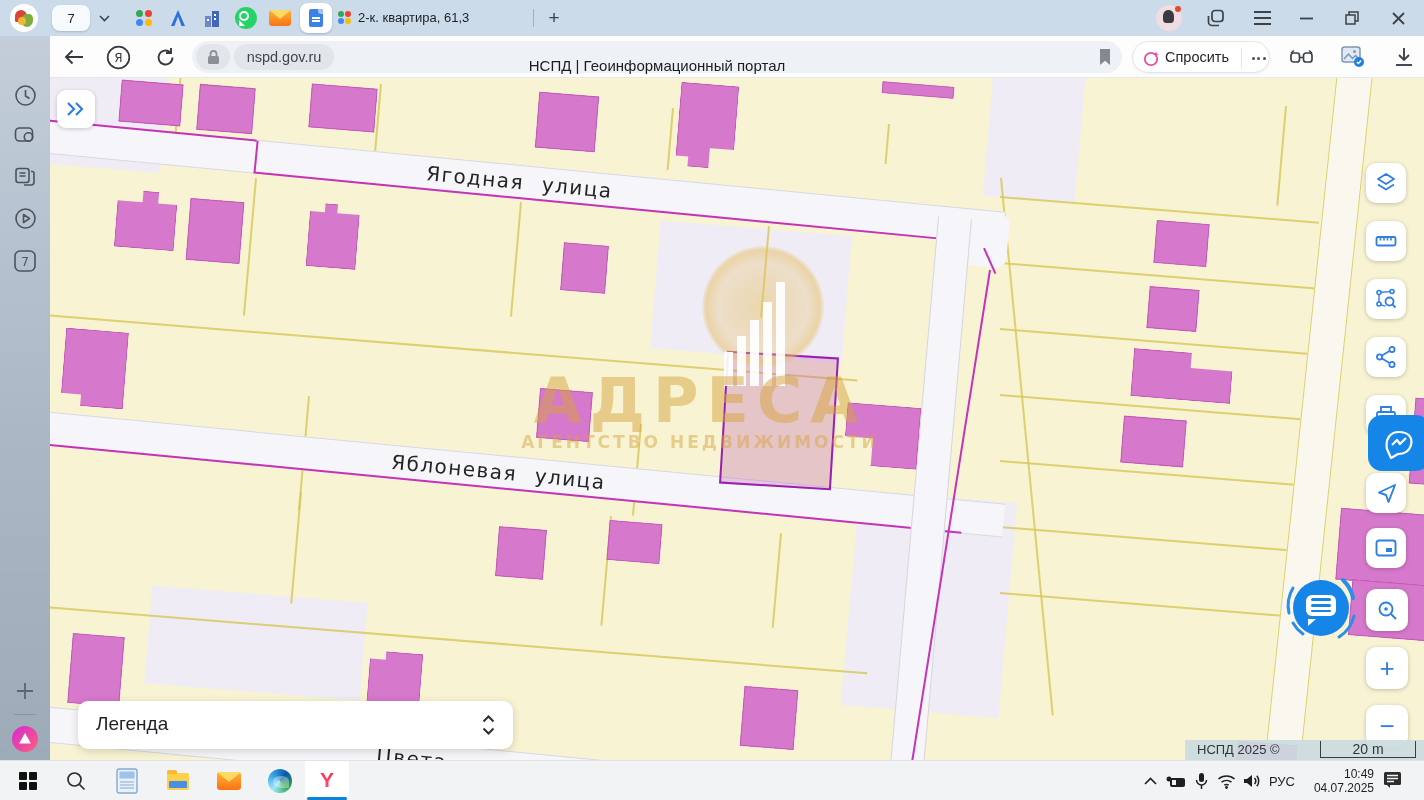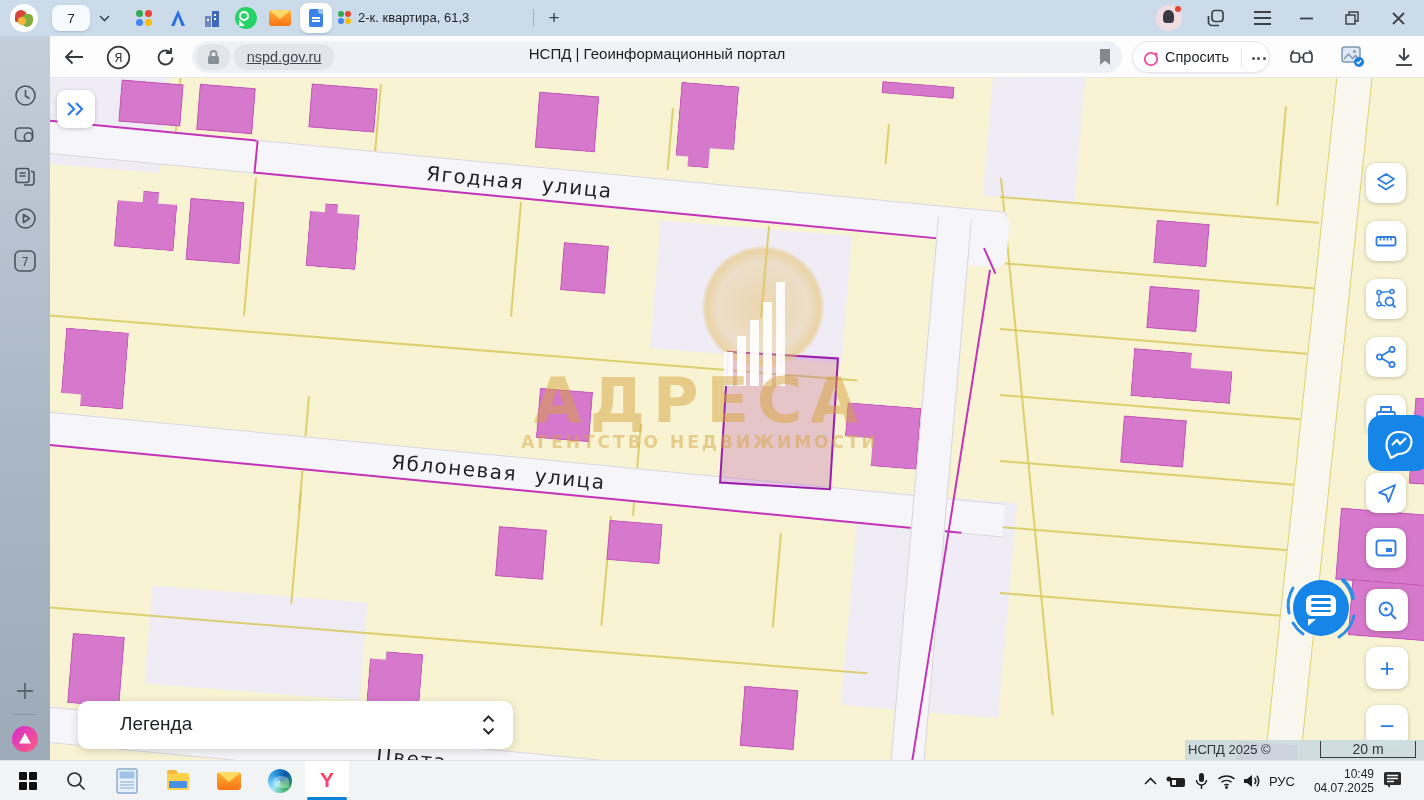--- a/index.html
+++ b/index.html
@@ -39,22 +39,22 @@
   .avatar{position:absolute;left:1156px;top:5px;width:26px;height:26px;border-radius:50%;background:#f0dde2;}
   .avatar i{position:absolute;left:7px;top:5px;width:11px;height:13px;background:#3a3a40;border-radius:45% 45% 30% 30%;}
   .avatar b{position:absolute;right:1px;top:1px;width:6px;height:6px;border-radius:50%;background:#e8452f;}
   .winctl{position:absolute;top:0;width:36px;height:36px;display:flex;align-items:center;justify-content:center;}
 
   
   #toolbar{position:absolute;left:0;top:36px;width:1424px;height:42px;background:#fdfdfd;border-bottom:1px solid #e6e8ea;}
   .tb-ico{position:absolute;top:0;height:42px;display:flex;align-items:center;justify-content:center;}
   .omnibox{position:absolute;left:192px;top:5px;width:930px;height:32px;background:#eef1f5;border-radius:16px;}
   .lock-chip{position:absolute;left:4px;top:3px;width:34px;height:26px;background:#e2e6eb;border-radius:13px;display:flex;align-items:center;justify-content:center;}
-  .url-chip{position:absolute;left:42px;top:3px;width:100px;height:26px;background:#e2e6eb;border-radius:13px;display:flex;align-items:center;justify-content:center;font-size:14.5px;color:#40454d;text-decoration:underline;}
-  .page-title{position:absolute;left:0;top:0;width:100%;height:24px;display:flex;align-items:center;justify-content:center;font-size:15px;color:#1b1d20;}
+  .url-chip{position:absolute;left:42px;top:3px;width:100px;height:26px;background:#e2e6eb;border-radius:13px;display:flex;align-items:center;justify-content:center;font-size:14.5px;color:#40454d;}
+  .page-title{position:absolute;left:0;top:12px;width:100%;height:24px;display:flex;align-items:center;justify-content:center;font-size:15px;color:#1b1d20;}
   .bm{position:absolute;right:10px;top:7px;}
   .ask-pill{position:absolute;left:1132px;top:5px;width:138px;height:32px;background:#fff;border:1px solid #e4e6ea;border-radius:16px;box-shadow:0 1px 2px rgba(0,0,0,.06);}
   .ask-pill .spark{position:absolute;left:10px;top:8px;}
   .ask-pill .txt{position:absolute;left:32px;top:7px;font-size:14.5px;color:#232629;}
   .ask-pill .vd{position:absolute;left:108px;top:6px;width:1px;height:20px;background:#e4e6ea;}
   .ask-pill .kebab{position:absolute;left:118px;top:7px;width:16px;height:18px;display:flex;align-items:center;justify-content:center;}
   .dot3 i{display:block;width:3px;height:3px;border-radius:50%;background:#4b4f55;margin:2px auto;}
 
   
   #sidebar{position:absolute;left:0;top:36px;width:50px;height:724px;background:linear-gradient(180deg,#c3ceda 0%,#aab7c4 55%,#9daab8 100%);}
@@ -87,24 +87,24 @@
   #login-bar svg{position:absolute;right:14px;top:12px;}
   .mbtn{position:absolute;width:40px;height:40px;background:#fff;border-radius:10px;box-shadow:0 1px 4px rgba(0,0,0,.22);display:flex;align-items:center;justify-content:center;z-index:10;}
   .zbtn{width:42px;height:42px;font-size:26px;color:#2f7fe3;}
   #assist{position:absolute;left:1318px;top:337px;width:62px;height:56px;background:#1586e8;border-radius:14px;z-index:11;display:flex;align-items:center;justify-content:center;}
   #chat{position:absolute;left:1243px;top:502px;width:56px;height:56px;border-radius:50%;background:#1586e8;z-index:11;}
   #chat .bub{position:absolute;left:13px;top:15px;width:30px;height:21px;background:#fff;border-radius:6px;}
   #chat .bub i{display:block;height:2.6px;background:#1586e8;border-radius:2px;margin:3.2px 5px 0;}
   #chat .tail{position:absolute;left:15px;bottom:10px;width:0;height:0;border-top:7px solid #fff;border-right:8px solid transparent;}
   #chat-arcs{position:absolute;left:1231px;top:490px;z-index:10;}
   #legend{position:absolute;left:28px;top:623px;width:435px;height:48px;background:#fff;border-radius:10px;box-shadow:0 2px 8px rgba(0,0,0,.16);z-index:12;}
-  #legend .lbl{position:absolute;left:18px;top:12px;font-size:19px;color:#1e2126;margin-left:24px;}
+  #legend .lbl{position:absolute;left:18px;top:12px;font-size:19px;color:#1e2126;}
   #legend svg{position:absolute;right:18px;top:14px;}
   #attrib{position:absolute;left:1135px;top:662px;width:239px;height:20px;background:rgba(203,219,222,.92);z-index:12;font-size:13px;color:#323539;}
-  #attrib .txt{position:absolute;left:3px;top:2px;}
+  #attrib .txt{position:absolute;left:12px;top:2px;}
   #attrib .scale{position:absolute;right:8px;top:1px;width:96px;height:17px;border-left:1.5px solid #3a3d40;border-right:1.5px solid #3a3d40;border-bottom:1.5px solid #3a3d40;text-align:center;font-size:14px;}
 
   
   #taskbar{position:absolute;left:0;top:760px;width:1424px;height:40px;background:#f2f3f5;border-top:1px solid #e0e2e4;z-index:20;}
   .tk{position:absolute;top:0;width:40px;height:40px;display:flex;align-items:center;justify-content:center;}
   .win4{display:grid;grid-template-columns:8px 8px;grid-template-rows:8px 8px;gap:1.5px;}
   .win4 i{background:#111;border-radius:1px;}
   .folder{width:22px;height:17px;background:#ffd04a;border-radius:2px;position:relative;}
   .folder i{position:absolute;left:0;top:-3px;width:10px;height:4px;background:#f5b93c;border-radius:2px 2px 0 0;}
   .folder b{position:absolute;left:2px;bottom:2px;right:2px;height:7px;background:#4a90e2;border-radius:1px;}

